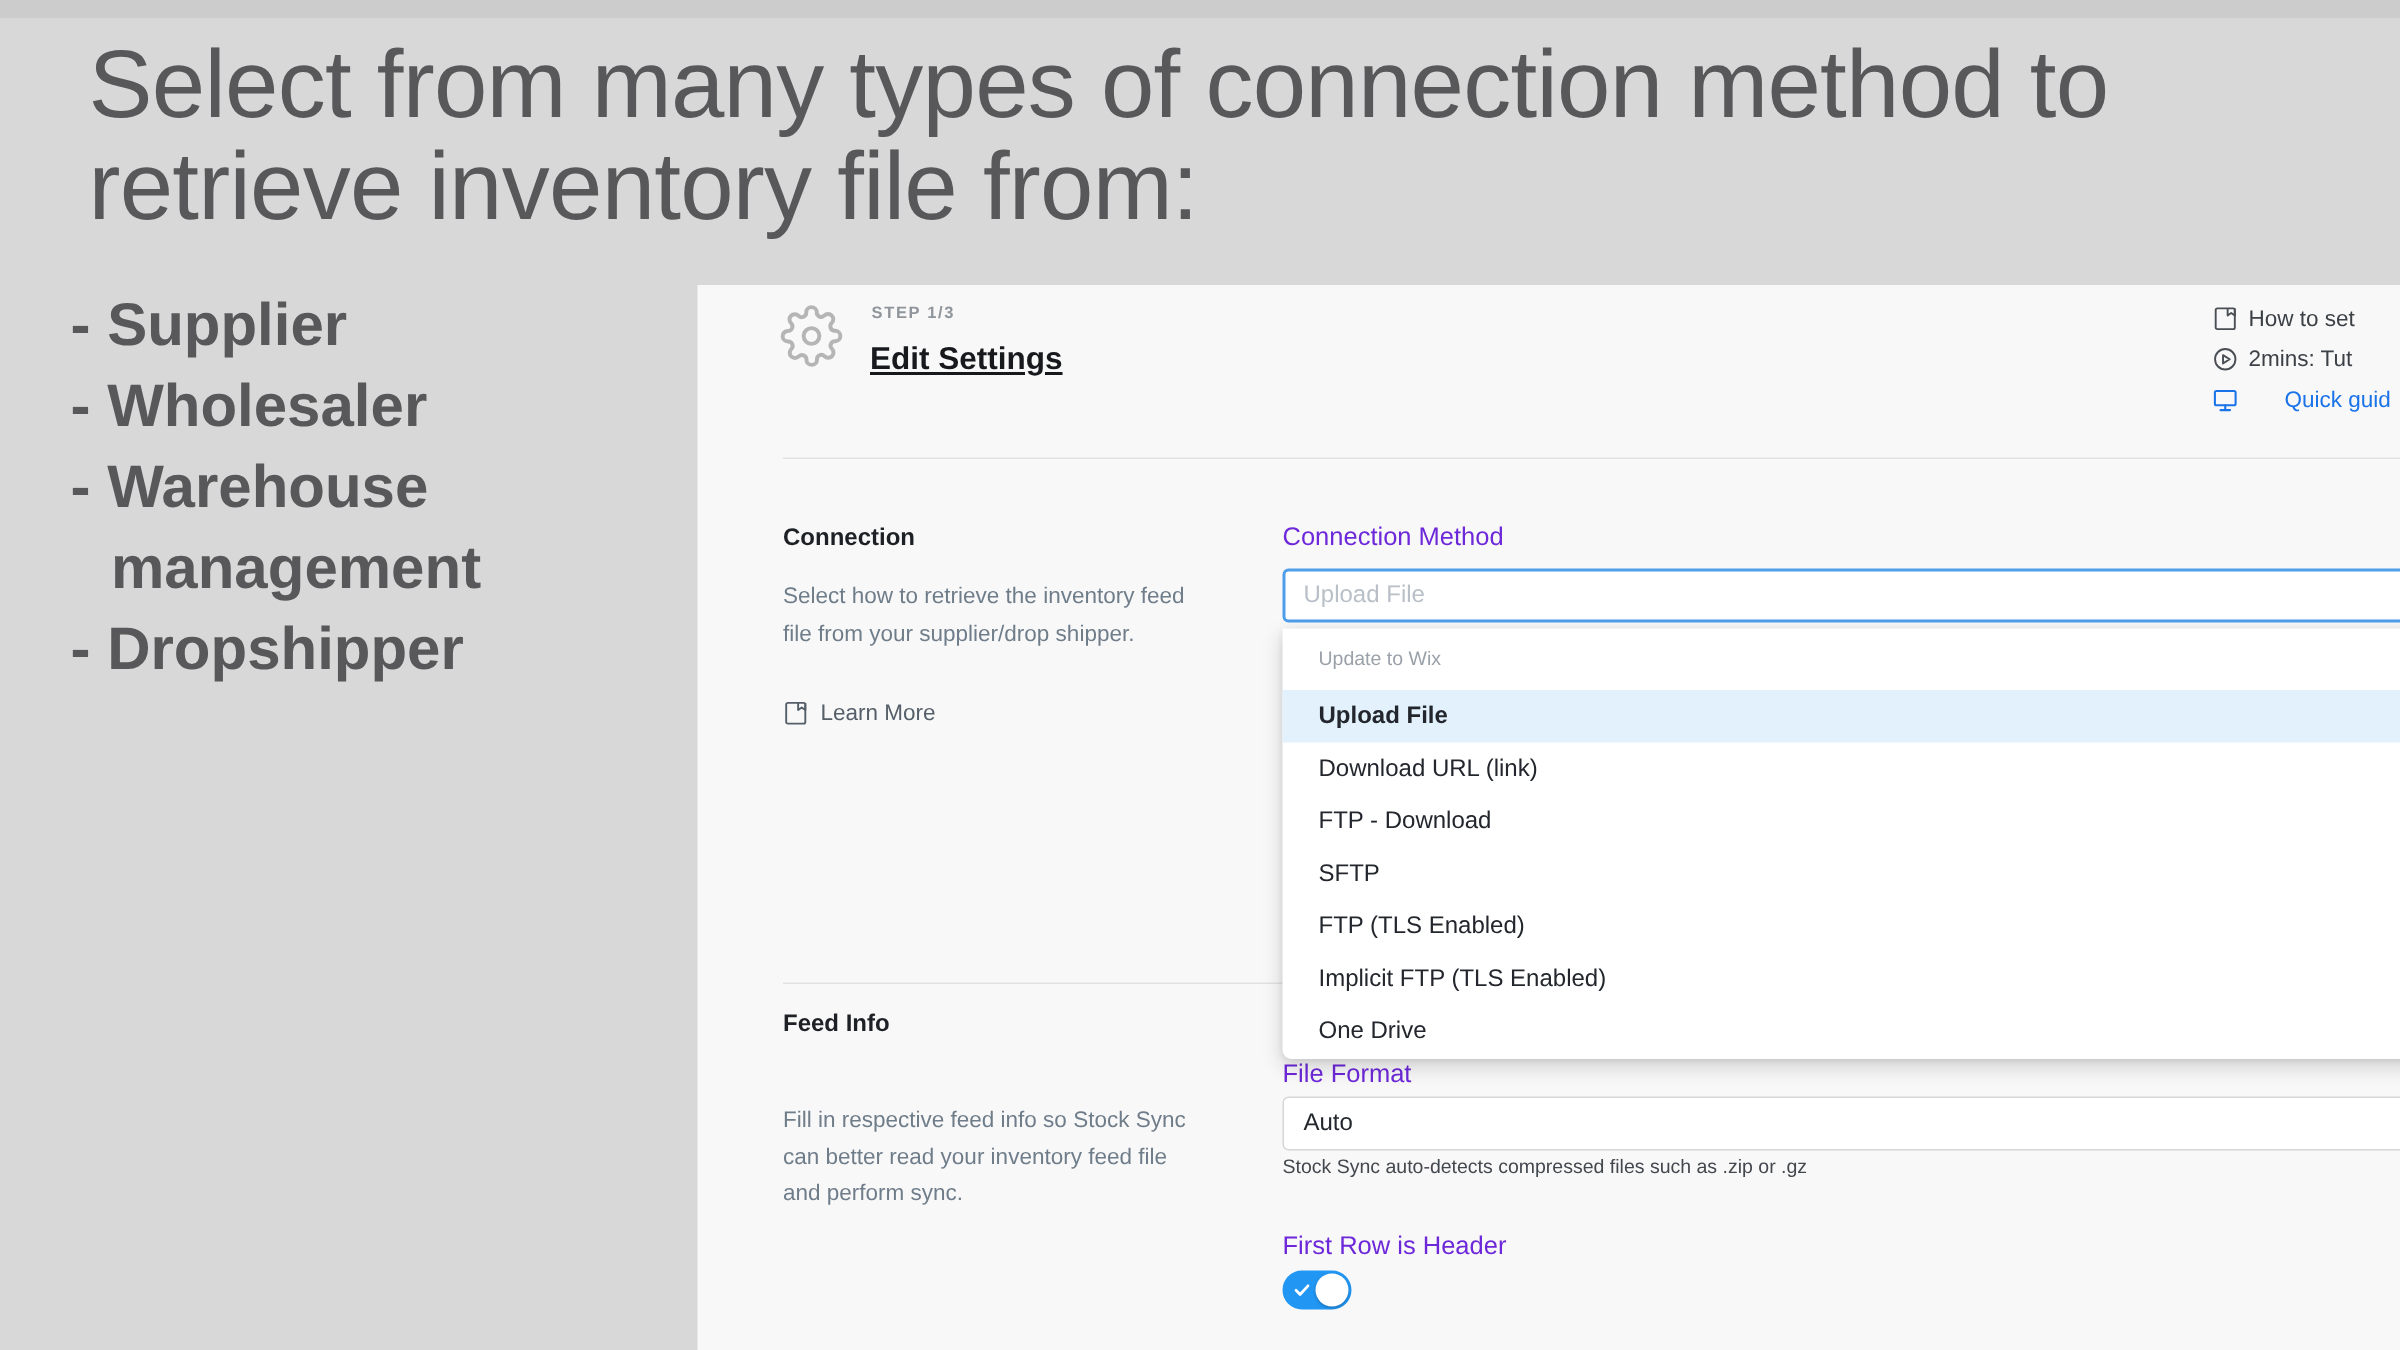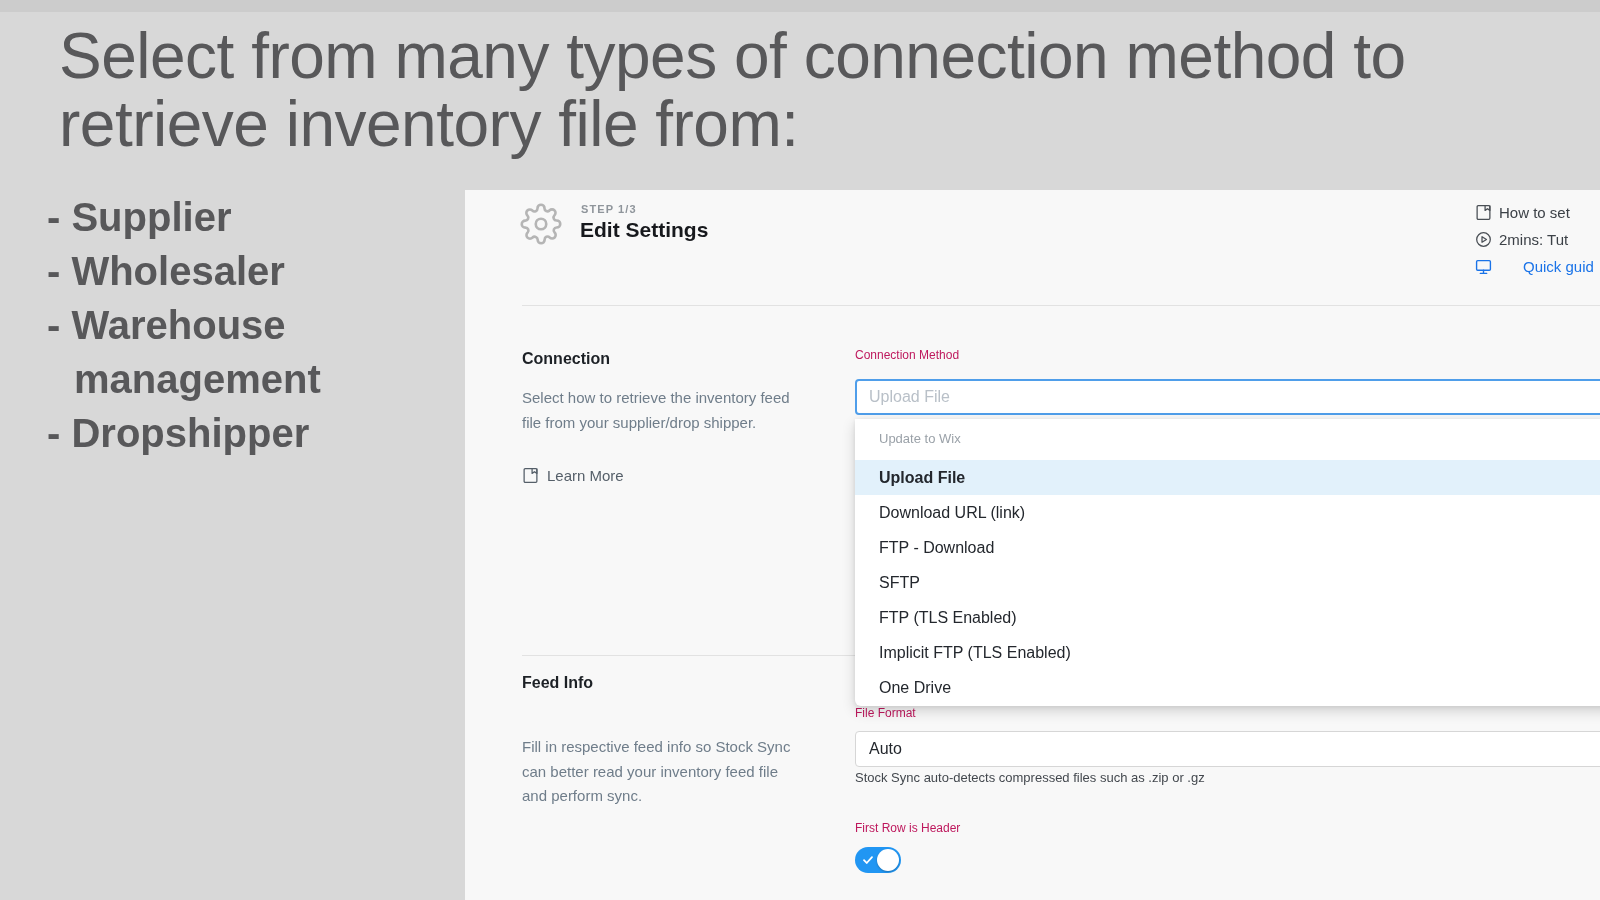--- a/index.html
+++ b/index.html
@@ -30,22 +30,22 @@
     position:absolute; left:465px; top:190px; right:0; bottom:0;
     background:#f8f8f8;
   }
   .gear { position:absolute; left:55px; top:13px; width:42px; height:42px; color:#b5b5b5; }
   .step-label {
     position:absolute; left:116px; top:13px;
     font-size:11px; font-weight:bold; letter-spacing:1.1px;
     color:#8f959b; text-transform:uppercase;
   }
   .page-title {
-    position:absolute; left:115px; top:28px;
-    font-size:21px; font-weight:bold; color:#17191d;
+    position:absolute; left:115px; top:38px;
+    font-size:21px; font-weight:bold; color:#17191d;text-decoration:underline;
   }
   .header-links { position:absolute; left:1010px; top:9px; }
   .link-row {
     display:flex; align-items:center; height:27px;
     font-size:15px; color:#3c4147; white-space:nowrap; cursor:pointer;text-align:right;
   }
   .link-row .ic { width:17px; height:17px; margin-right:7px; flex:0 0 auto; }
   .link-row.blue { color:#1a73e8;gap:24px; }
 
   .divider { position:absolute; left:57px; right:0; height:1px; background:#e2e2e2; }
@@ -56,21 +56,21 @@
   .section-desc {
     position:absolute; left:57px; width:350px;
     font-size:15px; line-height:24.5px; color:#6f7d8a;
   }
   .learn-more {
     position:absolute; left:57px; top:254px;
     display:flex; align-items:center; font-size:15px; color:#555f69; cursor:pointer;margin-top:23px;
   }
   .learn-more .ic { width:17px; height:17px; margin-right:8px; color:#555f69; }
 
-  .field-label { position:absolute; left:390px; font-size:12px; color:#be185d; }
+  .field-label { position:absolute; left:390px; font-size:17px; color:#6d28d9; }
 
   .method-input {
     position:absolute; left:390px; top:189px; width:780px; height:36px;
     border:2px solid #4f9eea; border-radius:4px; background:#ffffff;
     padding:0 12px; font-size:16px; color:#23272d; outline:none;
     font-family:"Liberation Sans", sans-serif;
   }
   .method-input::placeholder { color:#b9c0c8; opacity:1; }
 
   .dropdown {

